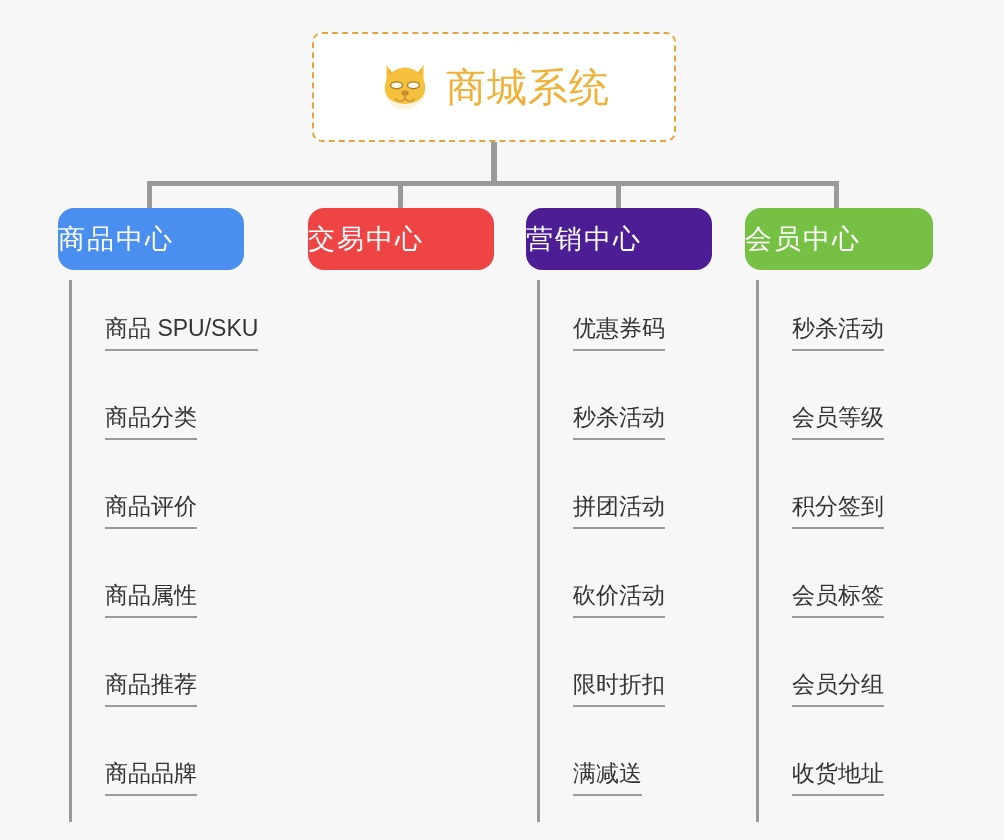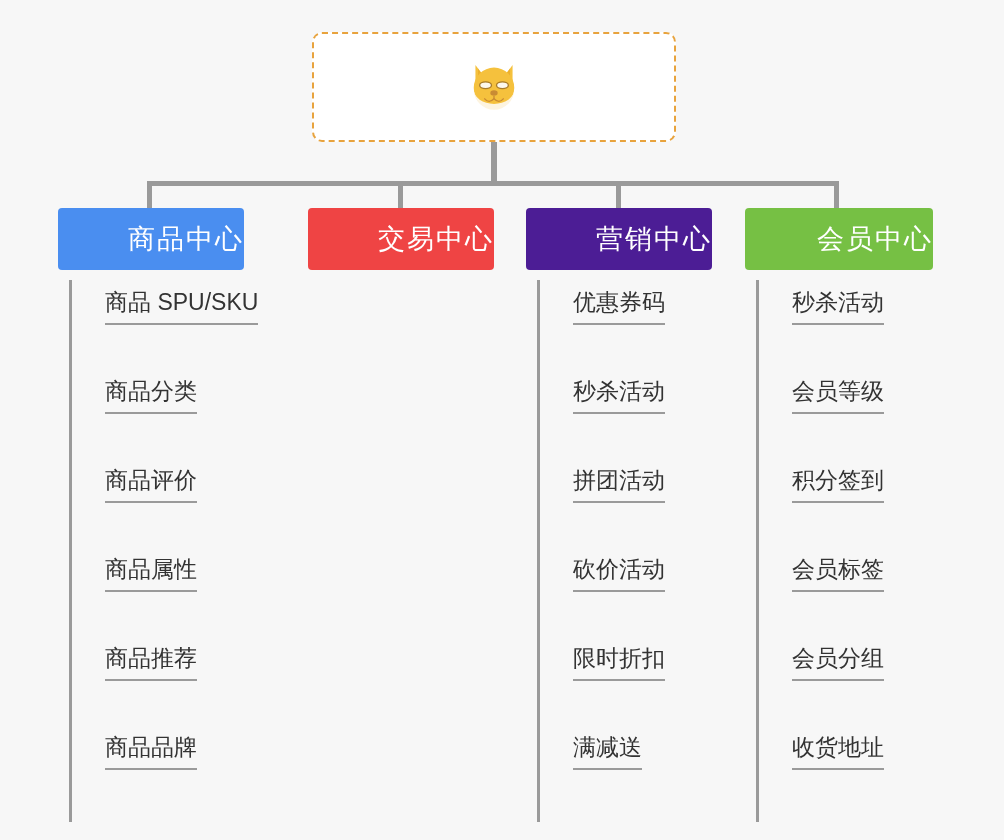--- a/index.html
+++ b/index.html
@@ -81,44 +81,44 @@
     position: absolute;
     top: 208px;
   }
   .col-0 { left: 58px;  width: 186px; }
   .col-1 { left: 308px; width: 186px; }
   .col-2 { left: 526px; width: 186px; }
   .col-3 { left: 745px; width: 188px; }
 
   .cat-header {
     height: 62px;
-    border-radius: 4px;
+    border-radius: 16px;
     display: flex;
     align-items: center;
-    justify-content: flex-end;
+    justify-content: flex-start;
     color: #ffffff;
     font-size: 27px;
     letter-spacing: 2px;
     white-space: nowrap;
   }
 
   
   .leaf-list {
     position: relative;
     margin-left: 11px;
     padding-left: 0;
     border-left: 3px solid #9a9a9a;
     margin-top: 10px;
     padding-top: 8px;
   }
   .leaf-item {
     position: relative;
     height: 89px;
     display: flex;
-    align-items: flex-start;
+    align-items: center;
   }
   .leaf-inner {
     display: inline-block;
     margin-left: 33px;
     padding-bottom: 6px;
     border-bottom: 2px solid #9a9a9a;
     font-size: 23px;
     line-height: 1.25;
     color: #333333;
     white-space: nowrap;
@@ -139,20 +139,21 @@
       <path d="M8 35 a24 24 0 0 0 48 0 a24 17 0 0 1 -48 0 z" fill="#fdf4e0"></path>
       <ellipse cx="22" cy="30" rx="7" ry="4" fill="#fdf8ec"></ellipse>
       <ellipse cx="42" cy="30" rx="7" ry="4" fill="#fdf8ec"></ellipse>
       <ellipse cx="22" cy="30" rx="7" ry="4" fill="none" stroke="#a97c2a" stroke-width="1.6"></ellipse>
       <ellipse cx="42" cy="30" rx="7" ry="4" fill="none" stroke="#a97c2a" stroke-width="1.6"></ellipse>
       <ellipse cx="32" cy="39" rx="4.4" ry="3.2" fill="#c98b33"></ellipse>
       <path d="M32 42 L32 46" stroke="#c98b33" stroke-width="1.6" fill="none"></path>
       <path d="M32 46 q-6 6 -11 0" stroke="#c98b33" stroke-width="1.6" fill="none" stroke-linecap="round"></path>
       <path d="M32 46 q6 6 11 0" stroke="#c98b33" stroke-width="1.6" fill="none" stroke-linecap="round"></path>
     </svg>
+    <span class="root-title" style="color: rgb(240, 177, 54);">商城系统</span>
   </div>
 
   <div class="conn conn-stem" style="background: rgb(154, 154, 154);"></div>
   <div class="conn conn-bus" style="background: rgb(154, 154, 154);"></div>
   <div class="conn conn-drop drop-0" style="background: rgb(154, 154, 154);"></div>
   <div class="conn conn-drop drop-1" style="background: rgb(154, 154, 154);"></div>
   <div class="conn conn-drop drop-2" style="background: rgb(154, 154, 154);"></div>
   <div class="conn conn-drop drop-3" style="background: rgb(154, 154, 154);"></div>
 
   <div class="column col-0">

